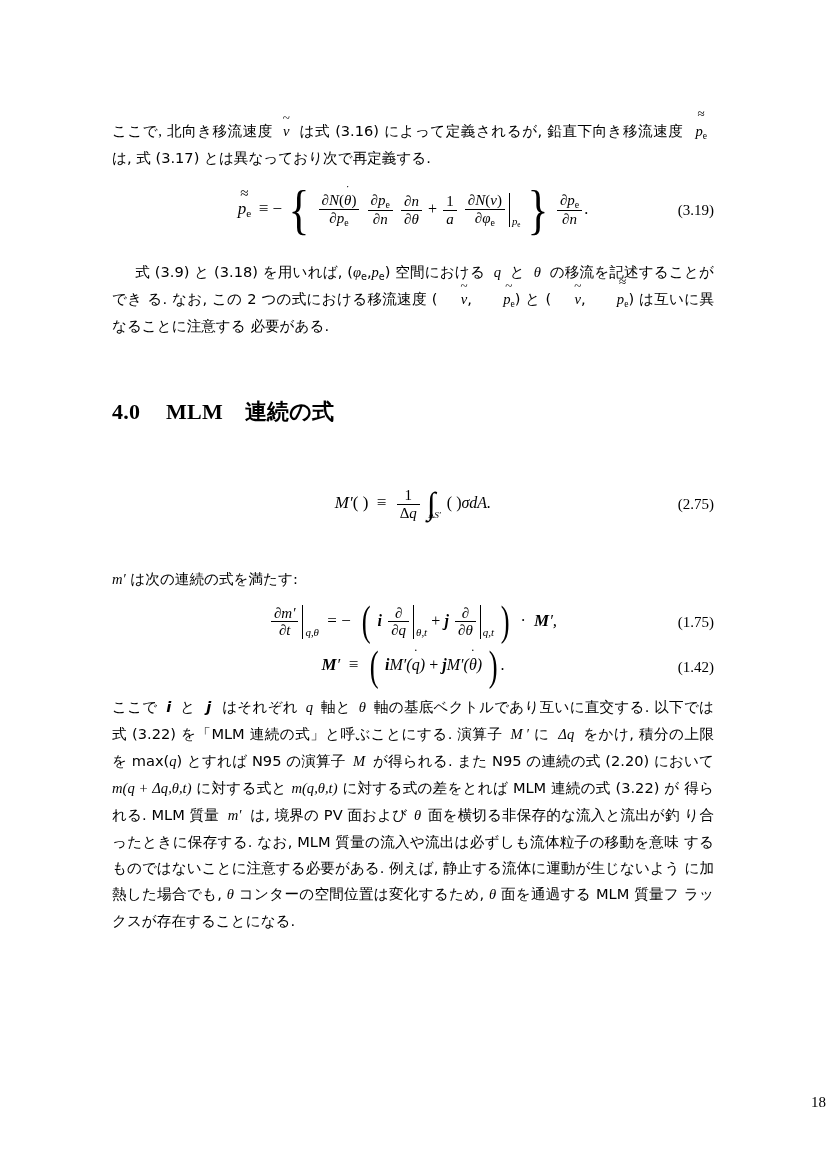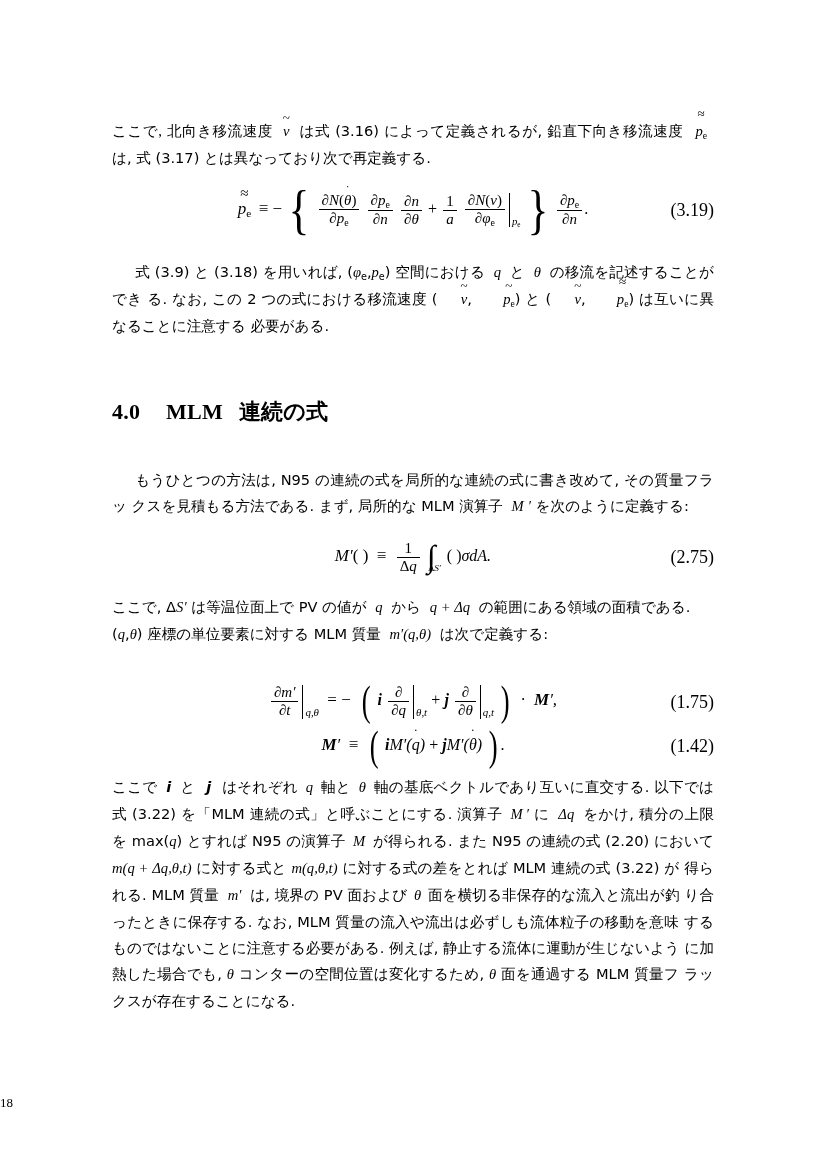--- a/index.html
+++ b/index.html
@@ -41,21 +41,21 @@
     position: relative;
     width: 100%;
     text-align: center;
     font-family: "Liberation Serif", serif;
   }
   .eq-num {
     position: absolute;
     right: 0;
     top: 50%;
     transform: translateY(-50%);
-    font-size: 18px;
+    font-size: 15px;
     font-family: "Liberation Serif", serif;
   }
   .math {
     font-family: "Liberation Serif", serif;
     font-style: italic;
   }
   .mathrm { font-style: normal; }
   .bold-it {
     font-weight: bold;
     font-style: italic;
@@ -174,23 +174,23 @@
   h2.section-head .serif-ttl {
     font-family: "Liberation Serif", serif;
     font-weight: bold;
   }
 
   .page-number {
     position: absolute;
     left: 0;
     right: 0;
     bottom: 58px;
-    text-align: left;
-    font-family: "Liberation Serif", serif;
-    font-size: 13px;
+    text-align: right;
+    font-family: "Liberation Serif", serif;
+    font-size: 15px;
     margin-top: 22px;
   }
   .eq-line { font-size: 16.5px; }
 </style>
 </head>
 <body>
 
 <div class="page">
 
   <p class="body-para">
@@ -248,60 +248,51 @@
     (<span class="math tilde-over"><span class="tl">~</span>v</span>,
     <span class="math tilde-over" style="margin-left:3px"><span class="tl">~</span>p<sub>e</sub></span>) と
     (<span class="math tilde-over"><span class="tl">~</span>v</span>,
     <span class="math tilde-over" style="margin-left:3px"><span class="tl2">≈</span>p<sub>e</sub></span>) は互いに異なることに注意する
     必要がある<span style="font-style:normal">.</span>
   </p>
 
   <div style="height:58px"></div>
 
   <h2 class="section-head">
-    <span class="num serif-ttl">4.0</span><span class="serif-ttl">MLM</span><span style="margin-left:16px">連続の式</span>
+    <span class="num serif-ttl">4.0</span><span class="serif-ttl">MLM</span><span style="margin-left:22px">連続の式</span>
   </h2>
 
   <div style="height:40px"></div>
 
-  <p class="body-para indent">
-    もうひとつの方法は<span style="font-style:normal">,</span> N95 の連続の式を局所的な連続の式に書き改めて<span style="font-style:normal">,</span> その質量フラッ
-    クスを見積もる方法である<span style="font-style:normal">.</span> まず<span style="font-style:normal">,</span> 局所的な MLM 演算子
-    <span class="cal" style="margin:0 4px">M</span><span class="math">′</span> を次のように定義する<span style="font-style:normal">:</span>
-  </p>
 
   <div class="spacer-md"></div>
 
   <div class="eq-block eq-line">
     <span class="cal" style="font-size:17px">M</span><span class="math" style="font-size:17px">′</span><span class="mathrm" style="font-size:17px">( )</span>
     <span class="mathrm" style="font-size:17px">&nbsp;≡&nbsp;</span>
     <span class="frac" style="font-size:15px">
       <span class="num"><span class="mathrm">1</span></span>
       <span class="den"><span class="mathrm">Δ</span><span class="math">q</span></span>
     </span>
     <span class="int">∫</span><span class="int-sub"><span class="mathrm">Δ</span>S′</span>
     <span class="mathrm" style="font-size:16px">( )</span><span class="math" style="font-size:16px">σdA.</span>
     <span class="eq-num">(2.75)</span>
   </div>
 
   <div class="spacer-md"></div>
 
+
+  <div class="spacer-sm"></div>
+
+
+  <div class="spacer-sm"></div>
+
   <p class="body-para">
-    ここで<span style="font-style:normal">,</span> <span class="mathrm">Δ</span><span class="math">S</span><span class="math">′</span> は等温位面上で PV の値が
-    <span class="math" style="margin:0 4px">q</span> から
-    <span class="math" style="margin:0 4px">q + Δq</span> の範囲にある領域の面積である<span style="font-style:normal">.</span><br>
-    (<span class="math">q</span>,<span class="math">θ</span>) 座標の単位要素に対する MLM 質量
-    <span class="math" style="margin:0 4px">m′(q,θ)</span> は次で定義する<span style="font-style:normal">:</span>
+    <span class="math">m′</span> は次の連続の式を満たす<span style="font-style:normal">:</span>
   </p>
-
-  <div class="spacer-sm"></div>
-
-
-  <div class="spacer-sm"></div>
-
 
   <div class="spacer-sm"></div>
 
   <div class="eq-block eq-line">
     <span class="frac" style="font-size:15px">
       <span class="num"><span class="mathrm">∂</span><span class="math">m′</span></span>
       <span class="den"><span class="mathrm">∂</span><span class="math">t</span></span>
     </span><span class="vbar"></span><span class="vbar-sub"><span class="math">q,θ</span></span>
     <span class="mathrm" style="font-size:17px">&nbsp;= −&nbsp;</span>
     <span class="bigparen">(</span>

